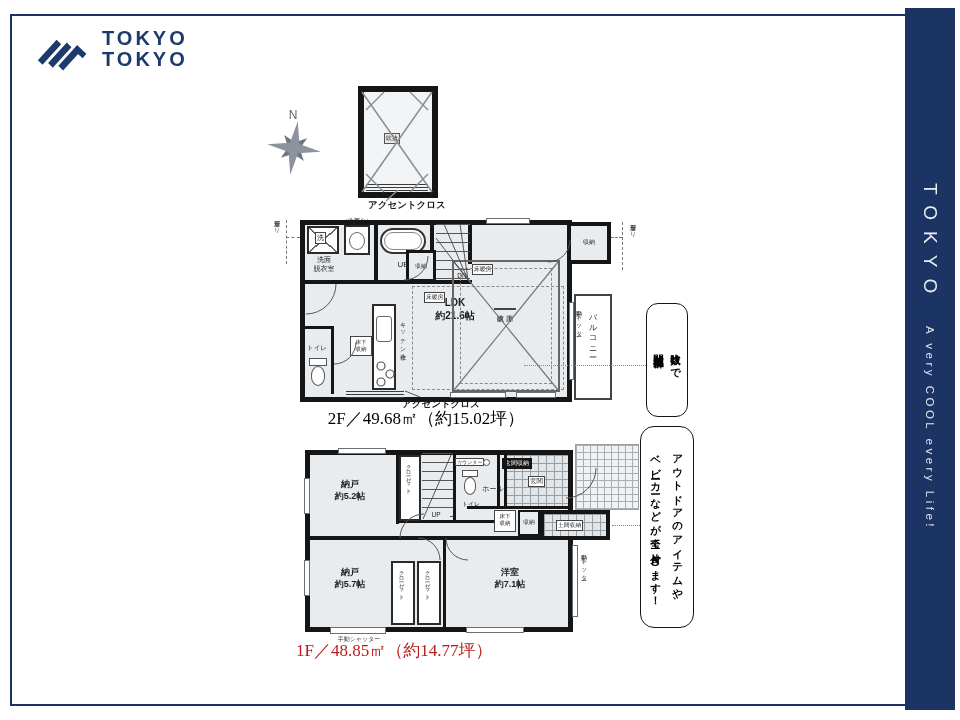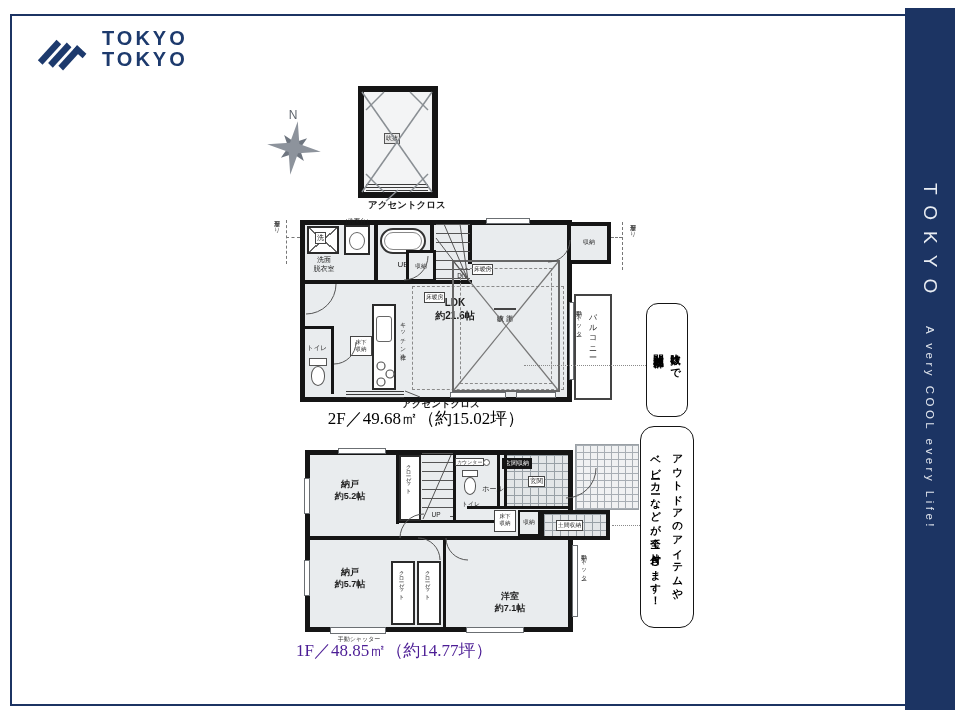--- a/index.html
+++ b/index.html
@@ -191,34 +191,34 @@
 収納</div>
   <div class="abs" style="left:518px;top:510px;width:22px;height:26px;border:2px solid #151515;background:#e9ecee"></div>
   <div class="lbl" style="left:518px;top:518px;width:22px;font-size:5.8px">収納</div>
 
   <div class="lbl pre bold" style="left:318px;top:566px;width:64px;font-size:9px;line-height:12px">納戸
 約5.7帖</div>
   <div class="box" style="left:391px;top:561px;width:24px;height:64px;border-width:2.5px"></div>
   <div class="lbl vrt" style="left:399px;top:566px;font-size:5.5px">クローゼット</div>
   <div class="box" style="left:417px;top:561px;width:24px;height:64px;border-width:2.5px"></div>
   <div class="lbl vrt" style="left:425px;top:566px;font-size:5.5px">クローゼット</div>
-  <div class="lbl pre bold" style="left:478px;top:590px;width:64px;font-size:9px;line-height:12px">洋室
+  <div class="lbl pre bold" style="left:478px;top:566px;width:64px;font-size:9px;line-height:12px">洋室
 約7.1帖</div>
 
   <div class="win" style="left:330px;top:627px;width:56px;height:7px"></div>
   <div class="lbl" style="left:326px;top:635px;width:66px;font-size:6px;color:#333">手動シャッター</div>
   <div class="win" style="left:572px;top:545px;width:6px;height:72px"></div>
   <div class="lbl vrt" style="left:579px;top:550px;font-size:6px;color:#333">手動シャッター</div>
 
   <div class="win" style="left:338px;top:448px;width:48px;height:6px"></div>
   <div class="win" style="left:304px;top:478px;width:6px;height:36px"></div>
   <div class="win" style="left:304px;top:560px;width:6px;height:36px"></div>
   <div class="win" style="left:466px;top:627px;width:58px;height:6px"></div>
 
-  <div class="lbl serif" style="left:296px;top:639px;width:260px;font-size:17px;text-align:left;color:#4c1d95">1F／48.85㎡（約14.77坪）</div>
+  <div class="lbl serif" style="left:296px;top:639px;width:260px;font-size:17px;text-align:left;color:#b91c1c">1F／48.85㎡（約14.77坪）</div>
 
   <div class="dot-h" style="left:612px;top:525px;width:28px"></div>
   <div class="bubble" style="left:640px;top:426px;width:54px;height:202px;border-radius:14px">
     <span class="vrt pre bold" style="font-size:10.5px;line-height:22px;letter-spacing:1.5px">アウトドアのアイテムや、
 ベビーカーなどが全て片付きます！</span>
   </div>
 
   <svg class="abs" style="left:0;top:0" width="960" height="720" viewBox="0 0 960 720">
     <g stroke="#8a8f94" stroke-width="1.5" fill="none">
       <line x1="362" y1="92" x2="432" y2="192"></line>

